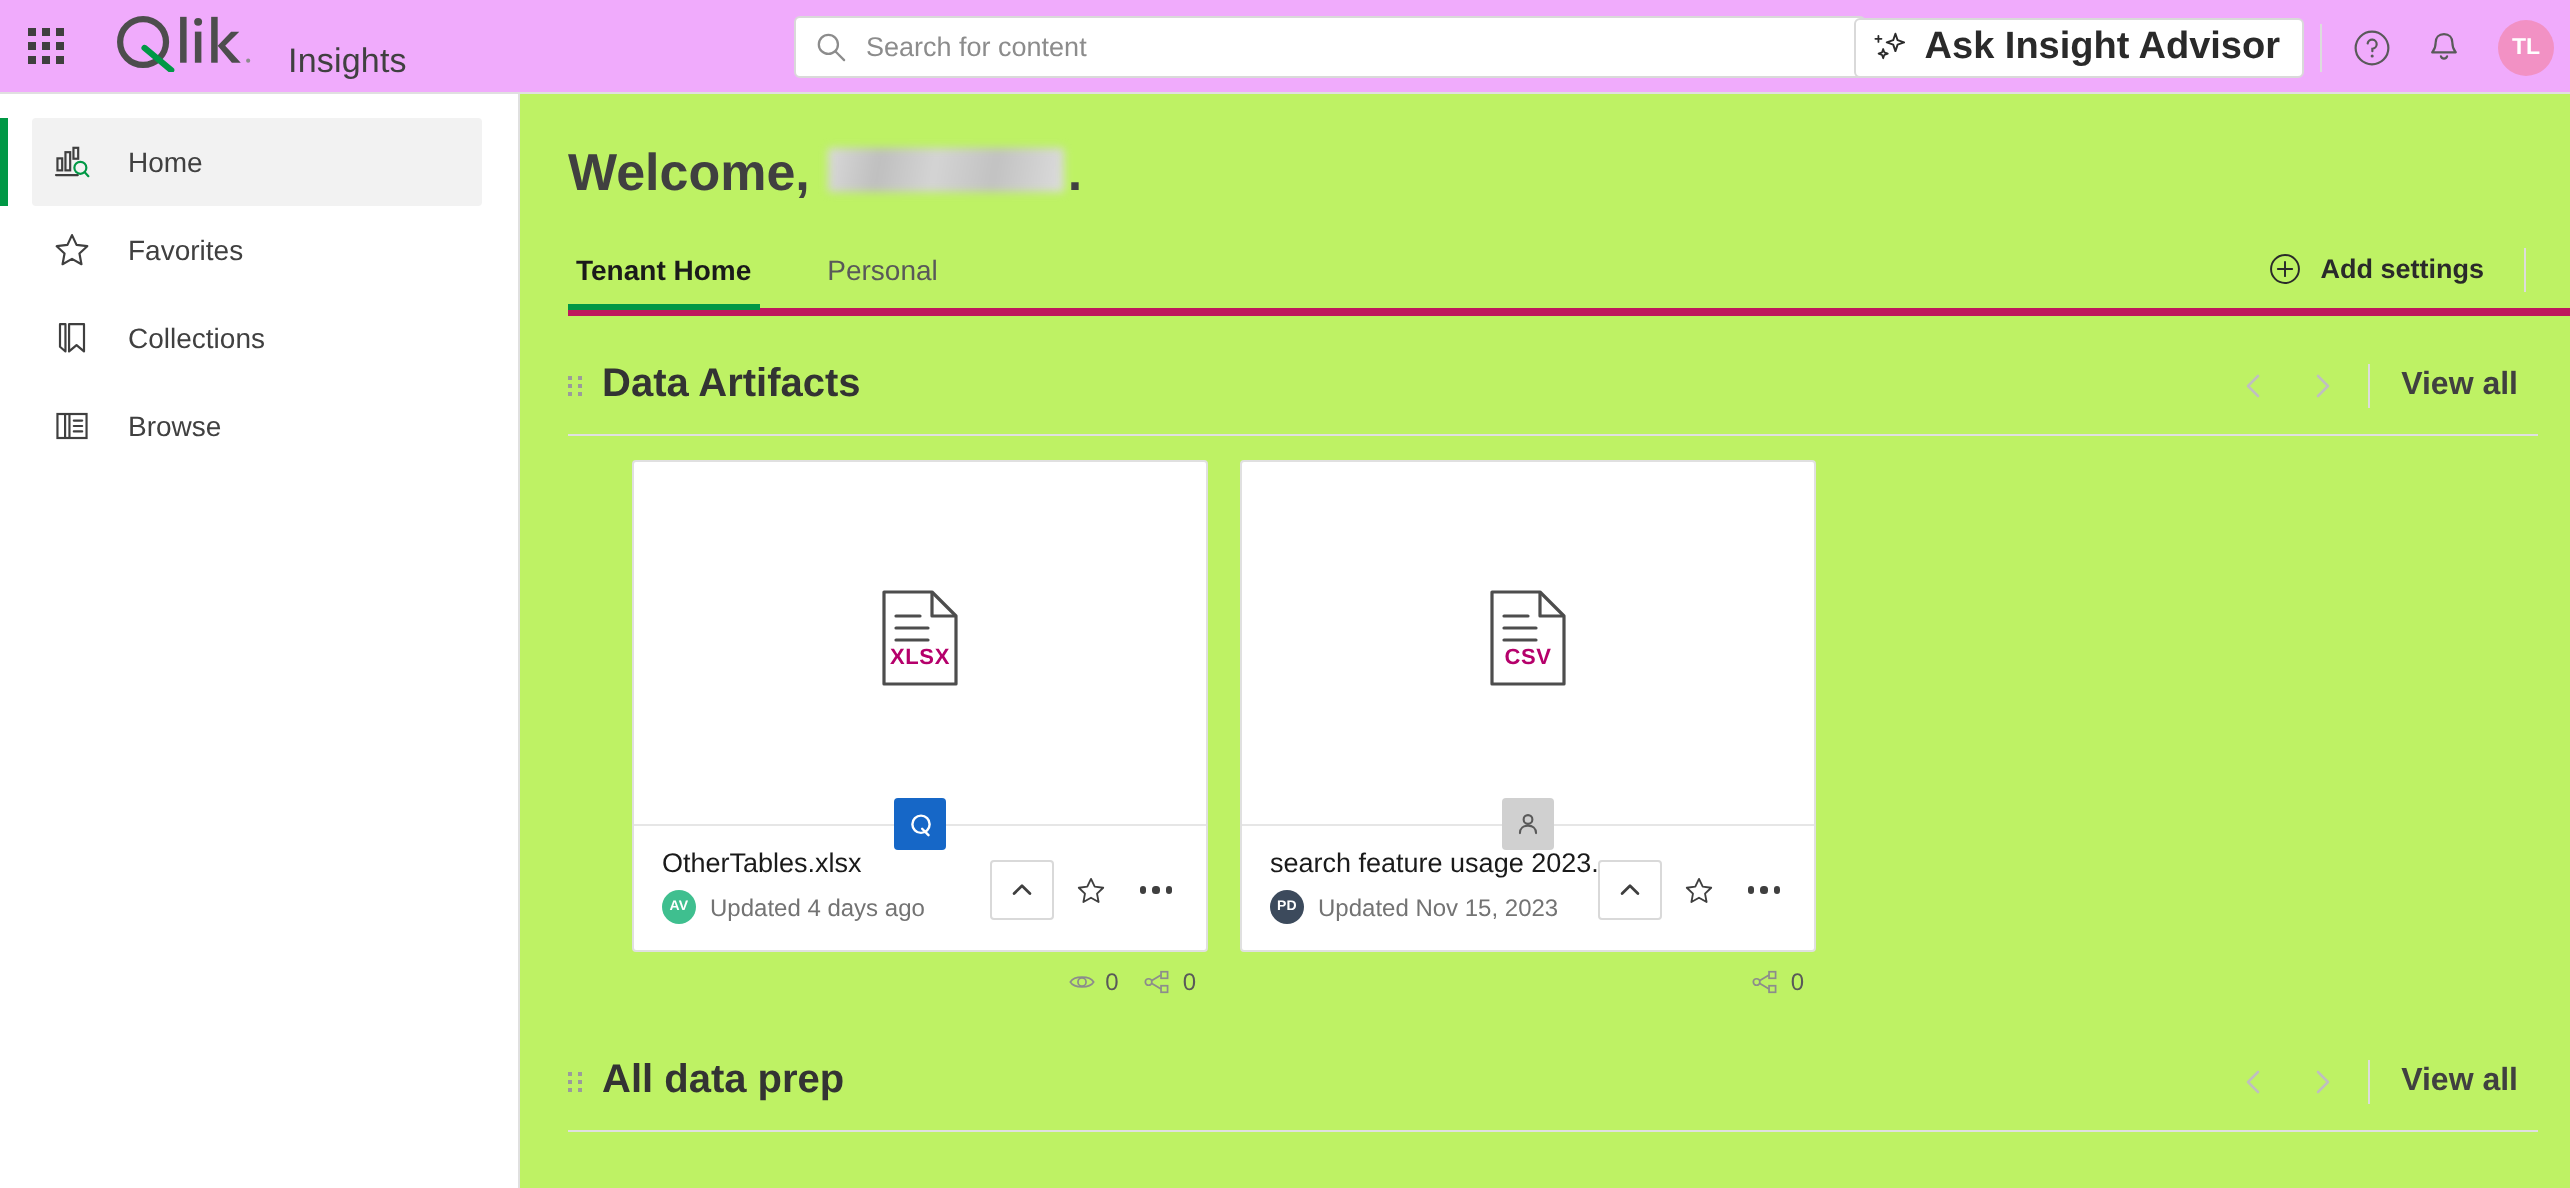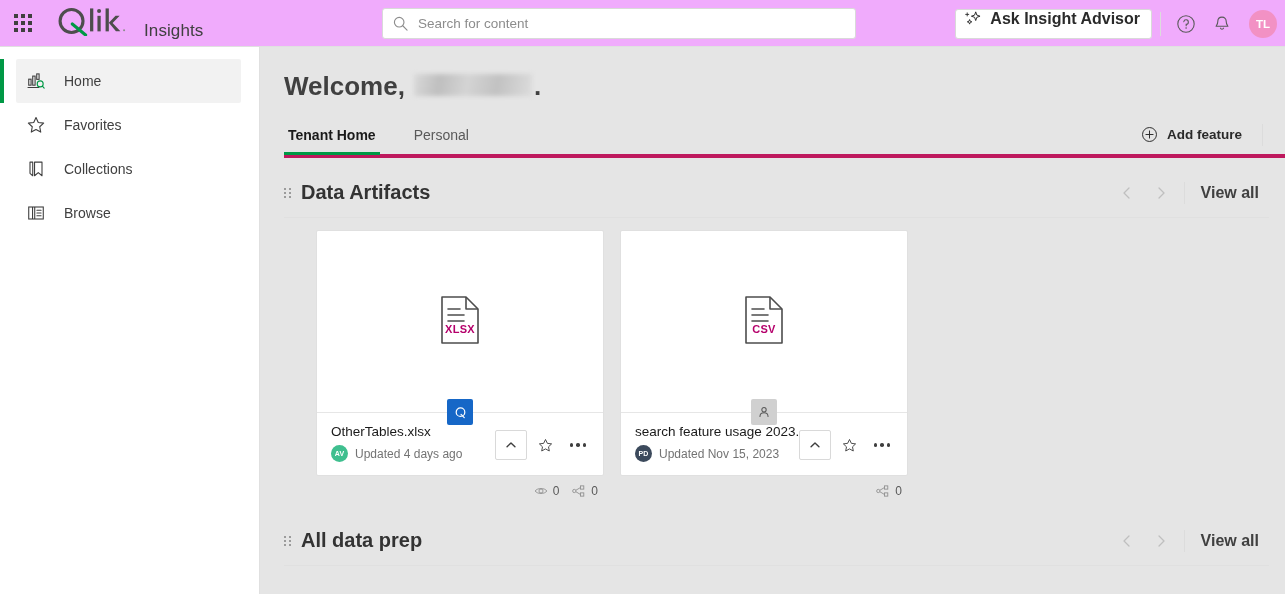--- a/index.html
+++ b/index.html
@@ -28,47 +28,47 @@
   .grid-icon { display: grid; grid-template-columns: repeat(3, 4px); grid-gap: 3px; }
   .grid-icon i { width: 4px; height: 4px; background: #3f3f3f; display: block; }
 
   .brand { display: flex; align-items: baseline; padding-left: 10px; }
   .qlik-logo { height: 30px; width: 74px; display: block; }
   .product-name {
     font-size: 17px; color: #404040; margin-left: 14px; letter-spacing: .1px;
   }
 
   .search-wrap {
-    position: absolute; left: 382px; top: 8px;
-    width: 474px; height: 31px;
+    position: absolute; left: 397px; top: 8px;
+    width: 536px; height: 31px;
   }
   .search-box {
     width: 100%; height: 100%;
     border: 1px solid #d9d9d9; border-radius: 3px;
     display: flex; align-items: center; padding: 0 10px;
     background: #fff;
   }
   .search-box svg { flex: 0 0 auto; }
   .search-input {
     border: 0; outline: 0; flex: 1; margin-left: 10px;
     font-family: "Liberation Sans", sans-serif;
     font-size: 13.5px; color: #595959; background: transparent;
   }
   .search-input::placeholder { color: #8c8c8c; }
 
   .topbar-right {
     position: absolute; right: 8px; top: 0; height: 47px;
     display: flex; align-items: center; gap: 2px;
   }
   .advisor-btn {
-    display: flex; align-items: flex-start; gap: 8px;
+    display: flex; align-items: center; gap: 8px;
     border: 1px solid #d9d9d9; border-radius: 3px;
     height: 30px; padding: 0 11px 0 9px;
     background: #fff; cursor: pointer;
-    font-size: 16px; color: #2a2a2a; font-weight: bold;
+    font-size: 19px; color: #2a2a2a; font-weight: bold;
   }
   .icon-btn {
     width: 34px; height: 34px; border: 0; background: transparent;
     display: flex; align-items: center; justify-content: center;
     cursor: pointer; border-radius: 50%;
   }
   .vdiv { width: 1px; height: 24px; background: #dcdcdc; margin: 0 6px; }
   .avatar-top {
     width: 28px; height: 28px; border-radius: 50%;
     background: #f291c4; color: #fff;
@@ -92,21 +92,21 @@
   }
   .nav-item.active { background: #f2f2f2; }
   .nav-item.active:before {
     content: ""; position: absolute; left: -16px; top: 0;
     width: 4px; height: 44px; background: #009845;
   }
   .nav-label { line-height: 1; }
 
   .main {
     flex: 1; padding: 0 0 0 24px;
-    overflow: hidden; background: #e5e5e5;
+    overflow: hidden; background: #bef264;
   }
   .welcome {
     font-size: 26px; font-weight: bold; color: #404040;
     padding: 24px 0 0 0; display: flex; align-items: baseline;
   }
   .redacted {
     display: inline-block; width: 118px; height: 22px;
     margin: 0 2px 0 9px;
     background: linear-gradient(100deg,#d9d9d9 0%, #bfbfbf 22%, #d4d4d4 45%, #c2c2c2 70%, #dcdcdc 100%);
     filter: blur(2.2px); border-radius: 1px;
@@ -344,21 +344,21 @@
     <div class="tabrow">
       <div class="tab active">Tenant Home</div>
       <div class="tab">Personal</div>
 
       <div class="tabrow-actions">
         <button class="ghost-btn">
           <svg width="17" height="17" viewBox="0 0 20 20">
             <circle cx="10" cy="10" r="8.2" fill="none" stroke="#2a2a2a" stroke-width="1.15"></circle>
             <path d="M10 5.8 v8.4 M5.8 10 h8.4" stroke="#2a2a2a" stroke-width="1.15" stroke-linecap="round"></path>
           </svg>
-          <span>Add feature</span>
+          <span>Add settings</span>
         </button>
 
         <div class="action-sep"></div>
 
       </div>
     </div>
 
     <section class="section">
       <div class="section-head">
         <span class="drag-handle">

